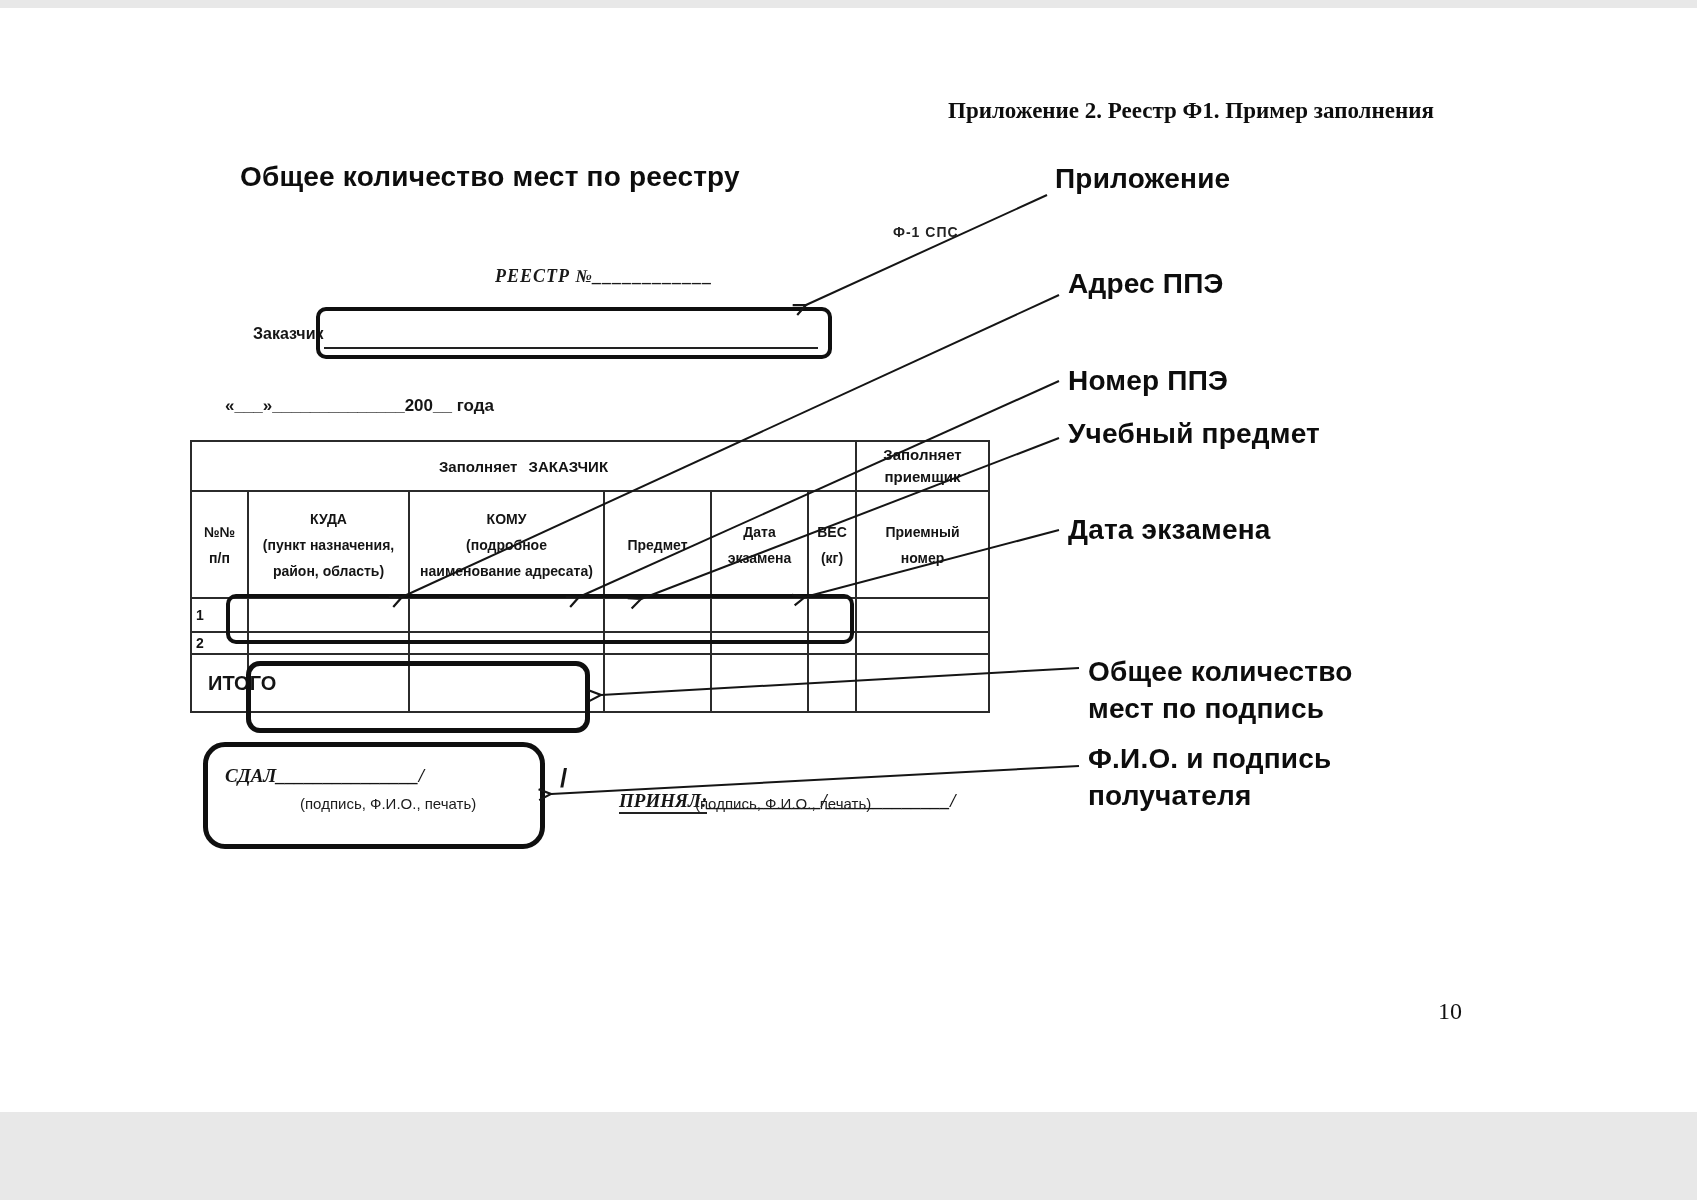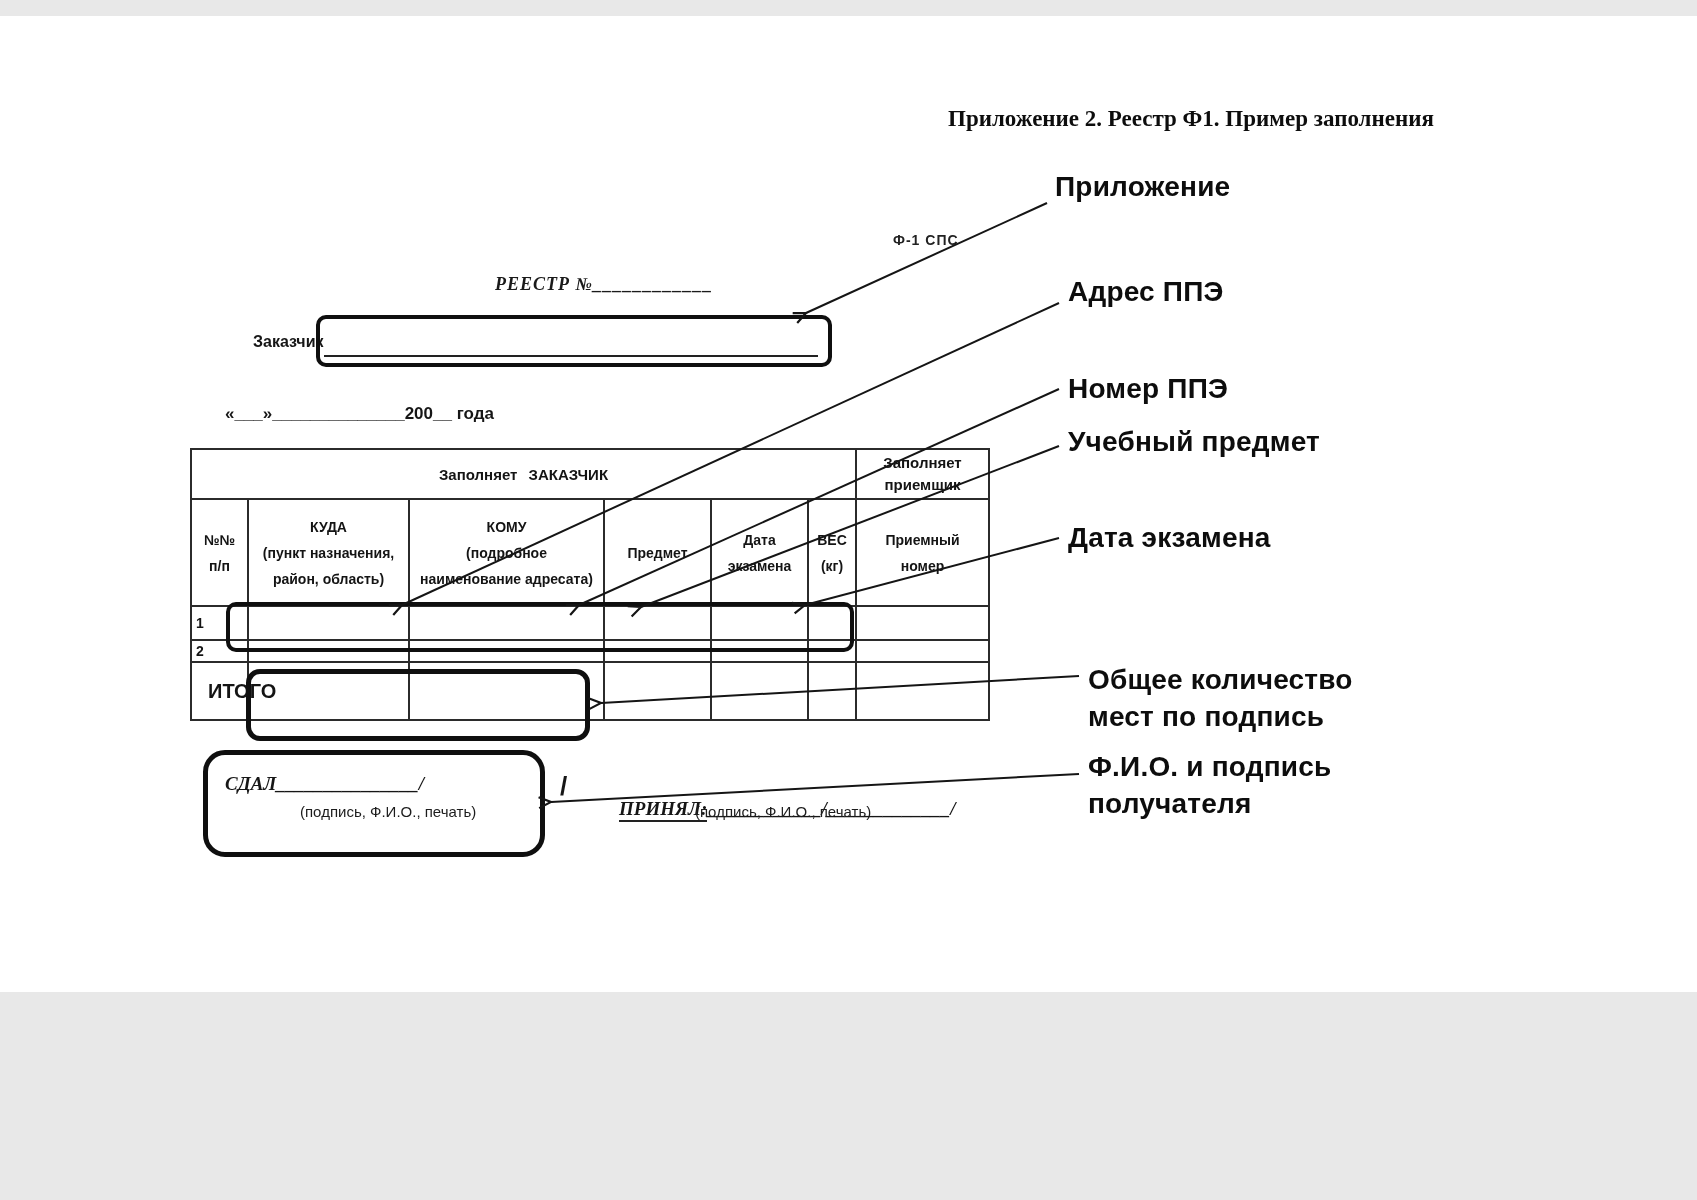--- a/index.html
+++ b/index.html
@@ -1,19 +1,19 @@
 <!DOCTYPE html>
 <html><head>
 <meta charset="utf-8">
 <style>
   html,body { margin:0; padding:0; background:#e8e8e8; }
   .page {
-    position:relative; width:1697px; height:976px; background:#ffffff;
+    position:relative; width:1697px; height:1104px; background:#ffffff;
     overflow:hidden; font-family:"Liberation Sans", sans-serif; color:#141414;
-    margin:16px auto;
+    margin:8px auto;
   }
 
   .doc-header {
     position:absolute; left:948px; top:90px;
     font-family:"Liberation Serif", serif; font-weight:bold; font-size:23px; color:#0d0d0d;
     white-space:nowrap;
   }
   .big-label {
     position:absolute; font-size:28px; font-weight:bold; color:#0d0d0d;
     line-height:37px; white-space:nowrap; letter-spacing:0.2px;
@@ -65,20 +65,21 @@
 
   .connector-layer { position:absolute; left:0; top:0; z-index:7; pointer-events:none; }
 </style>
 </head>
 <body>
 
 <div class="page">
 
   <div class="doc-header">Приложение 2. Реестр Ф1. Пример заполнения</div>
 
+  <div class="big-label" style="left:240px; top:150px;">Общее количество мест по реестру</div>
   <div class="big-label" style="left:1055px; top:152px;">Приложение</div>
   <div class="big-label" style="left:1068px; top:257px;">Адрес ППЭ</div>
   <div class="big-label" style="left:1068px; top:354px;">Номер ППЭ</div>
   <div class="big-label" style="left:1068px; top:407px;">Учебный предмет</div>
   <div class="big-label" style="left:1068px; top:503px;">Дата экзамена</div>
   <div class="big-label" style="left:1088px; top:645px;">
     <div>Общее количество</div>
     <div>мест по подпись</div>
   </div>
   <div class="big-label" style="left:1088px; top:732px;">

